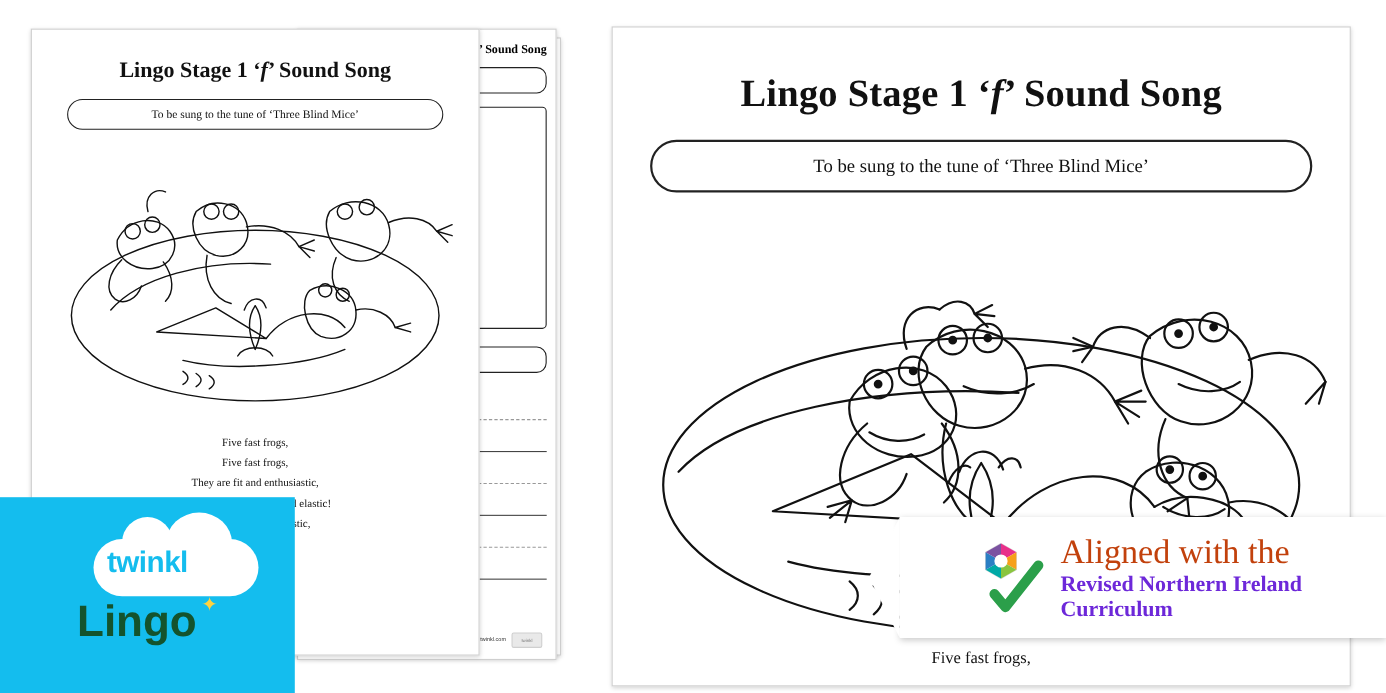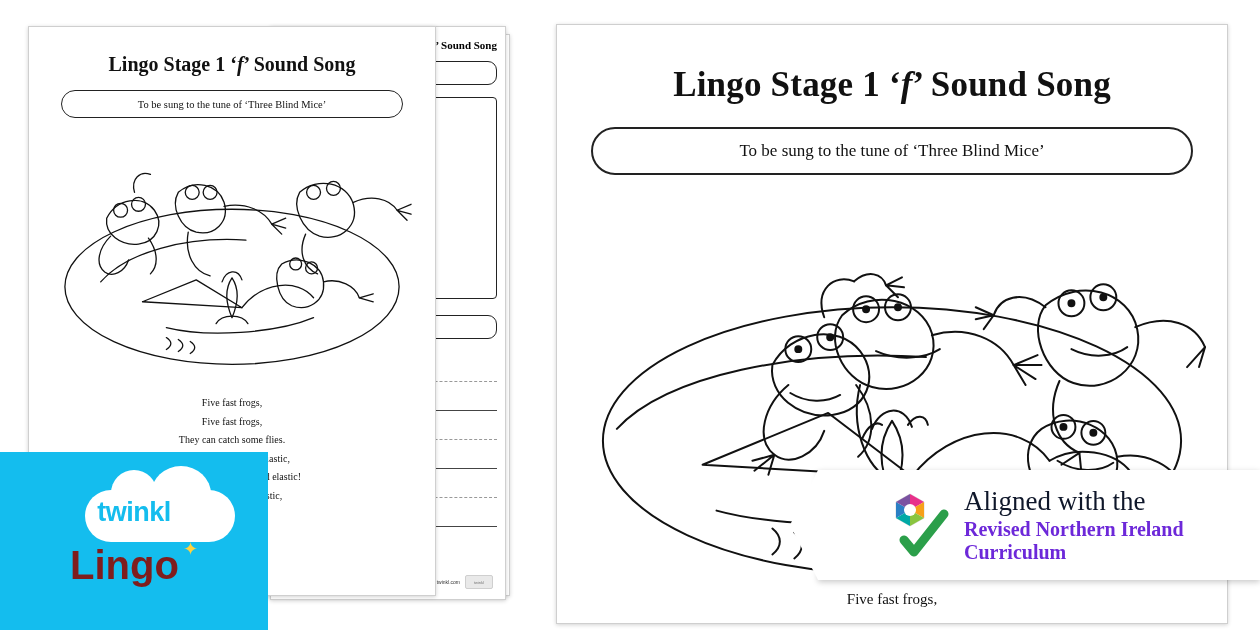--- a/index.html
+++ b/index.html
@@ -317,21 +317,21 @@
   .tw-lingo-row {
     display: flex;
     align-items: flex-end;
     gap: 4px;
     margin-top: 10px;
   }
   .tw-lingo-text {
     font-family: "Liberation Sans", sans-serif;
     font-weight: bold;
     font-size: 40px;
-    color: #7f1d1d;
+    color: #14532d;
   }
   .tw-star {
     color: #ffd23f;
     font-size: 18px;
     line-height: 1;
     margin-bottom: 30px;
   }
 
   
   .ribbon {
@@ -364,22 +364,22 @@
     flex: 0 0 78px;
     margin-right: 12px;
   }
   .ribbon-text {
     display: flex;
     flex-direction: column;
     line-height: 1.15;
   }
   .ribbon-l1 {
     font-family: "Liberation Serif", serif;
-    font-size: 27px;
-    color: #0f172a;
+    font-size: 31px;
+    color: #c2410c;
   }
   .ribbon-l2 {
     font-family: "Liberation Serif", serif;
     font-size: 20px;
     font-weight: bold;
     color: #6d28d9;
   }
 </style>
 </head>
 <body>
@@ -469,21 +469,20 @@
         <path d="M314 166 L 328 162 M314 166 L 328 170"></path>
 
         <path d="M120 206 C 126 210 126 214 120 218"></path>
         <path d="M132 208 C 138 212 138 216 132 220"></path>
         <path d="M144 210 C 150 214 150 218 144 222"></path>
       </svg>
     </div>
     <div class="lyrics">
       <div>Five fast frogs,</div>
       <div>Five fast frogs,</div>
-      <div>They can catch some flies.</div>
       <div>They are fit and enthusiastic,</div>
       <div>Their long legs are formed elastic!</div>
       <div>These frogs are fantastic,</div>
     </div>
   </div>
 
   <div class="sheet sheet-main">
     <div class="title">
       <span>Lingo Stage 1 ‘</span><span class="ital">f</span><span>’ Sound Song</span>
     </div>

